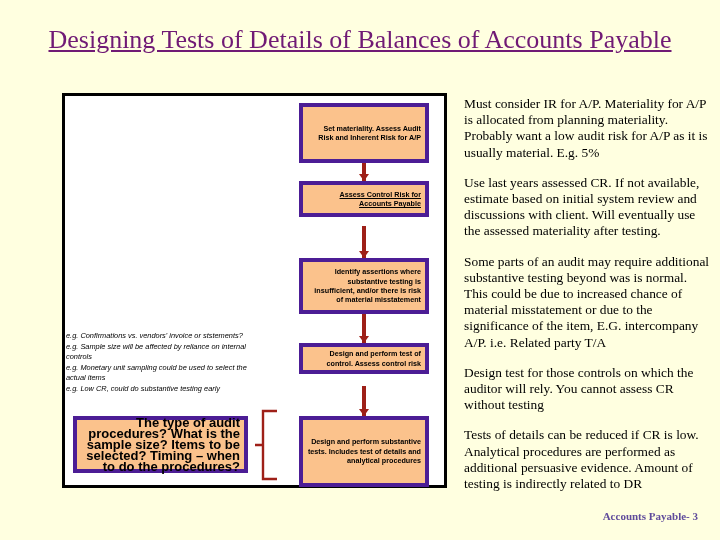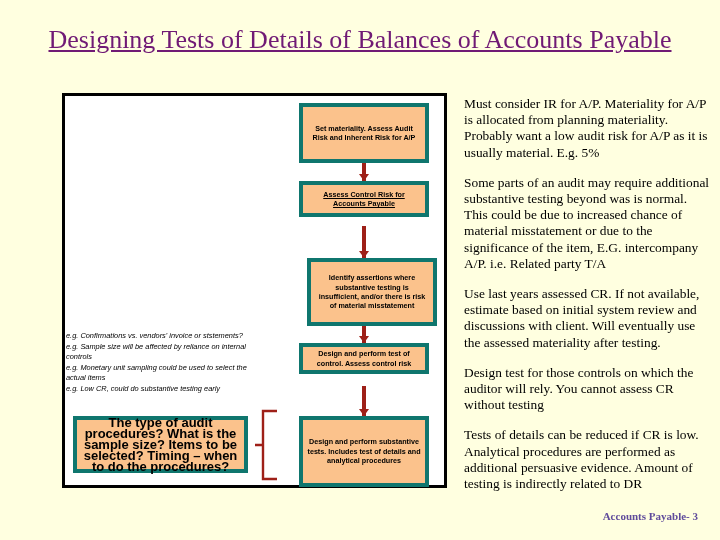--- a/index.html
+++ b/index.html
@@ -38,39 +38,39 @@
     width: 385px;
     height: 395px;
     background: #ffffff;
     border: 3px solid #000000;
     box-sizing: border-box;
   }
 
   .flow-box {
     position: absolute;
     background: #fbc28c;
-    border: 4px solid #0f766e;
+    border: 4px solid #4c1d95;
     box-sizing: border-box;
     color: #000000;
     font-family: "Liberation Sans", sans-serif;
     font-weight: bold;
     font-size: 7.2px;
     line-height: 9.4px;
-    text-align: center;
+    text-align: right;
     display: flex;
     align-items: center;
     justify-content: center;
     padding: 2px 4px;
   }
   .flow-box span { display: block; width: 100%; }
 
   
   #box-materiality      { left: 234px; top:  7px;  width: 130px; height: 60px; }
   #box-control-risk     { left: 234px; top: 85px;  width: 130px; height: 36px; text-decoration: underline; }
-  #box-assertions       { left: 242px; top: 162px; width: 130px; height: 68px; }
+  #box-assertions       { left: 234px; top: 162px; width: 130px; height: 56px; }
   #box-test-control     { left: 234px; top: 247px; width: 130px; height: 31px; }
   #box-substantive      { left: 234px; top: 320px; width: 130px; height: 71px; }
   #box-questions        { left:   8px; top: 320px; width: 175px; height: 57px;
                           font-size: 13px; line-height: 11px; }
 
   
   .connector {
     position: absolute;
     width: 4px;
     background: #9e2018;
@@ -197,19 +197,19 @@
 
 <div id="left-notes">
   <p>e.g. Confirmations vs. vendors' invoice or ststements?</p>
   <p>e.g. Sample size will be affected by reliance on internal controls</p>
   <p>e.g. Monetary unit sampling could be used to select the actual items</p>
   <p>e.g. Low CR, could do substantive testing early</p>
 </div>
 
 <div id="right-column">
   <p id="note-ir">Must consider IR for A/P. Materiality for A/P is allocated from planning materiality. Probably want a low audit risk for A/P as it is usually material. E.g. 5%</p>
+  <p id="note-cr">Use last years assessed CR. If not available, estimate based on initial system review and discussions with client. Will eventually use the assessed materiality after testing.</p>
   <p id="note-substantive">Some parts of an audit may require additional substantive testing beyond was is normal. This could be due to increased chance of material misstatement or due to the significance of the item, E.G. intercompany A/P. i.e. Related party T/A</p>
-  <p id="note-cr">Use last years assessed CR. If not available, estimate based on initial system review and discussions with client. Will eventually use the assessed materiality after testing.</p>
   <p id="note-controls">Design test for those controls on which the auditor will rely. You cannot assess CR without testing</p>
   <p id="note-details">Tests of details can be reduced if CR is low. Analytical procedures are performed as additional persuasive evidence. Amount of testing is indirectly related to DR</p>
 </div>
 
 <div id="footer">Accounts Payable- 3</div>
 
 </body></html>

